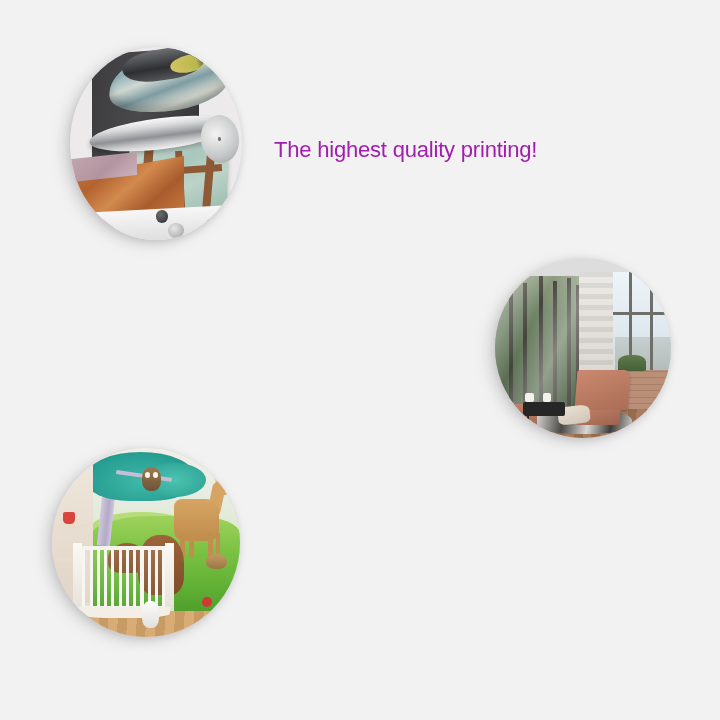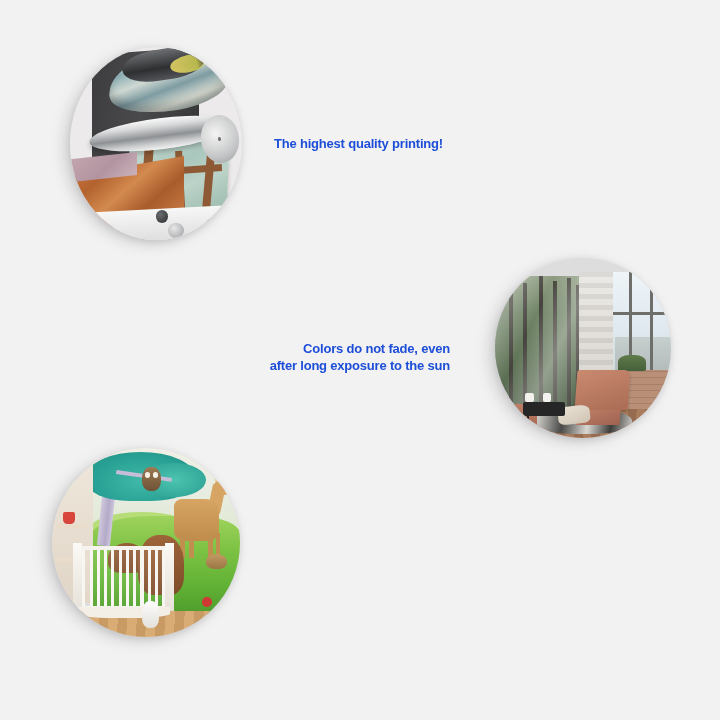--- a/index.html
+++ b/index.html
@@ -325,23 +325,23 @@
     background:#f3efe7; border-radius:0 0 40% 40%;
   }
   .nur-floor{
     position:absolute; left:0; bottom:0; width:100%; height:14%;
     background:repeating-linear-gradient(94deg,#d9ac76 0 5%,#c89a64 5% 10%);
   }
 
   
   .caption{
     position:absolute;
-    color:#1d4ed8;
-    font-weight:bold;
-    font-size:13px;
+    color:#a21caf;
+    font-weight:normal;
+    font-size:22px;
     line-height:1.32;
     letter-spacing:-0.2px;
     white-space:pre-line;
   }
   #cap-1 { left:274px; top:135px; text-align:left; }
   #cap-2 { left:110px; top:340px; width:340px; text-align:right; }
   #cap-3 { left:274px; top:528px; text-align:left; }
 </style>
 </head>
 <body>
@@ -429,17 +429,15 @@
       <div class="nur-crib"></div>
       <div class="nur-crib-post cp-l"></div>
       <div class="nur-crib-post cp-r"></div>
       <div class="nur-crib-skirt"></div>
       <div class="nur-rabbit"></div>
     </div>
   </div>
 
   <div class="caption" id="cap-1">The highest quality printing!</div>
 
-  <div class="caption" id="cap-2">Colors do not fade, even
-after long exposure to the sun</div>
 
 
 </div>
 
 </body></html>

